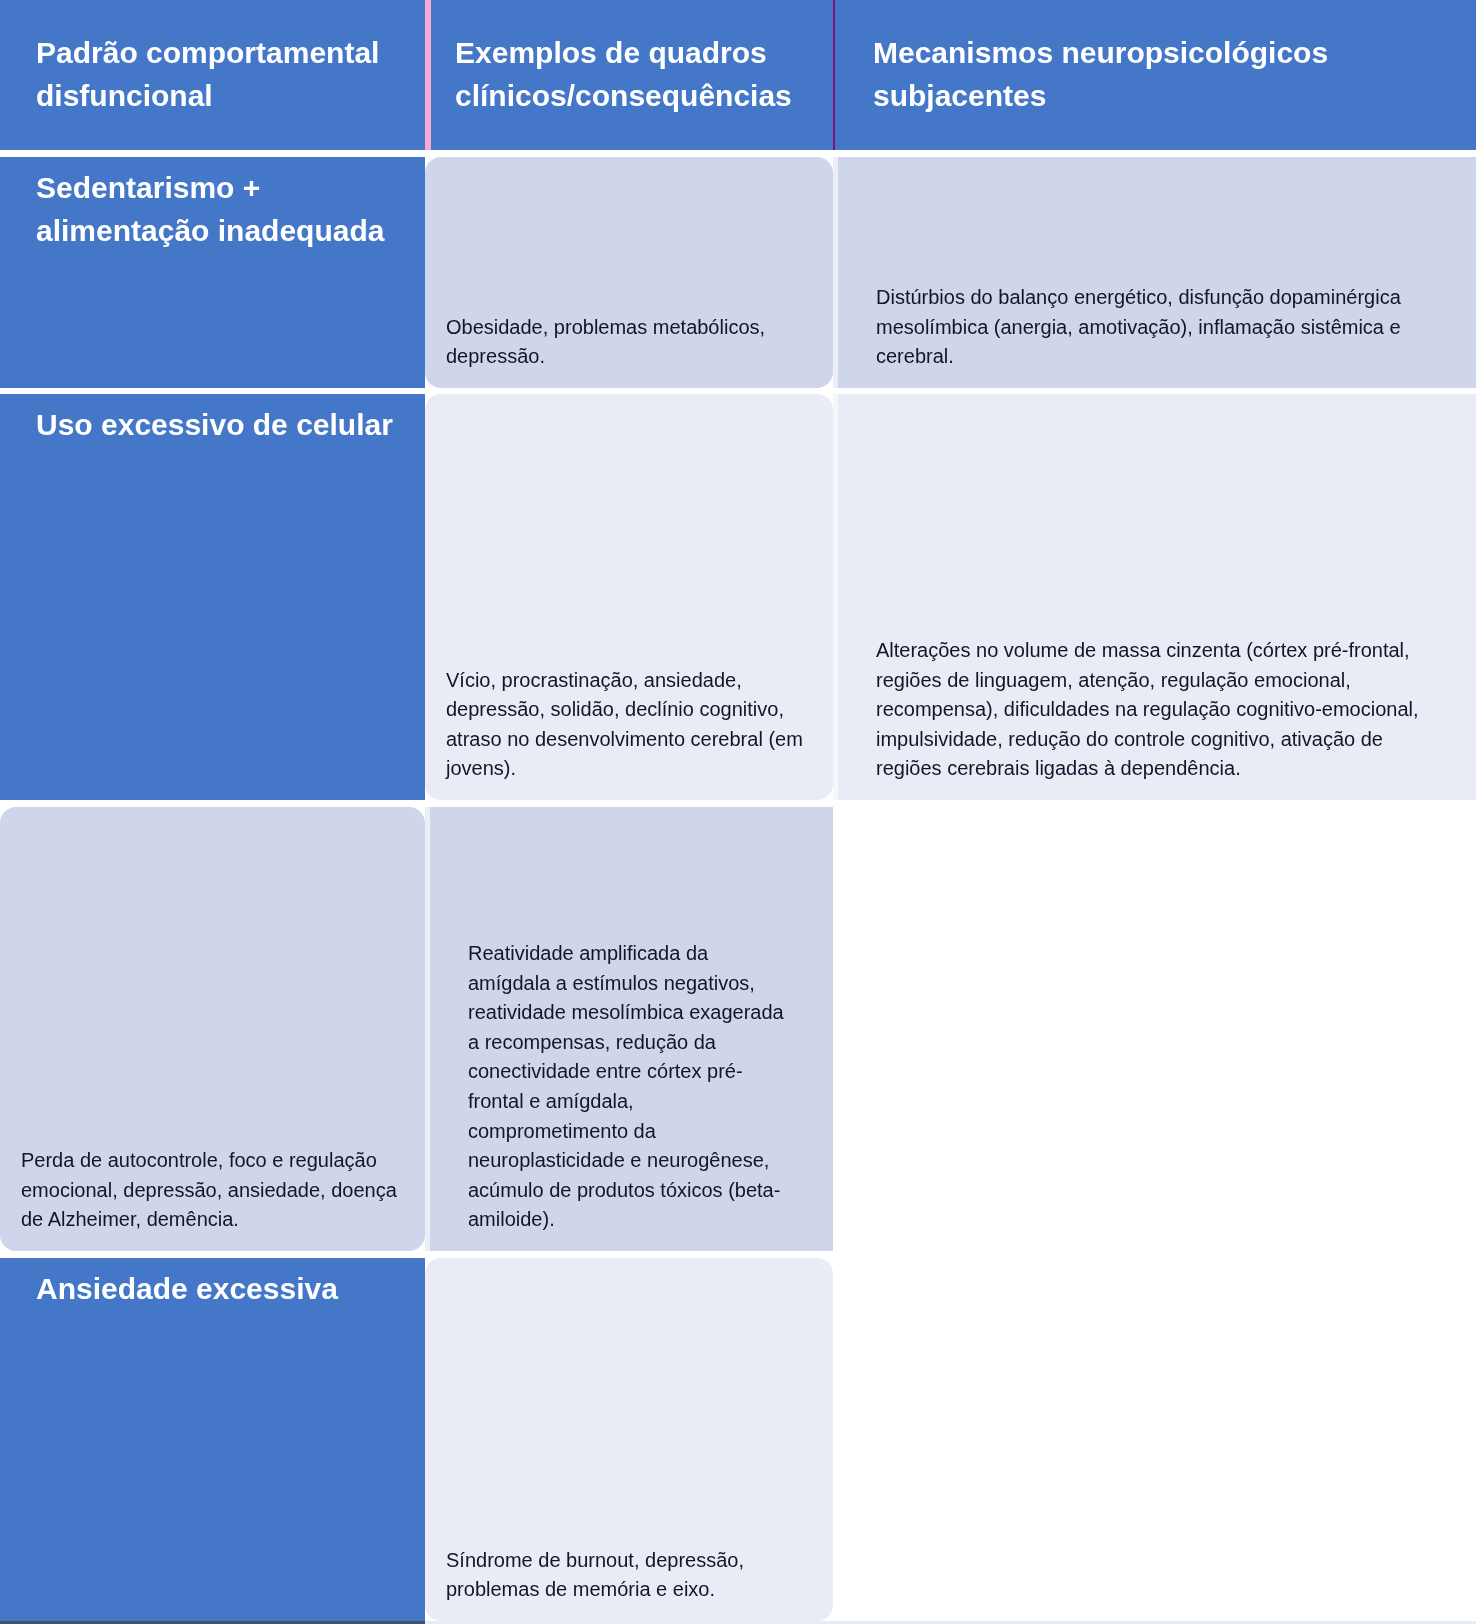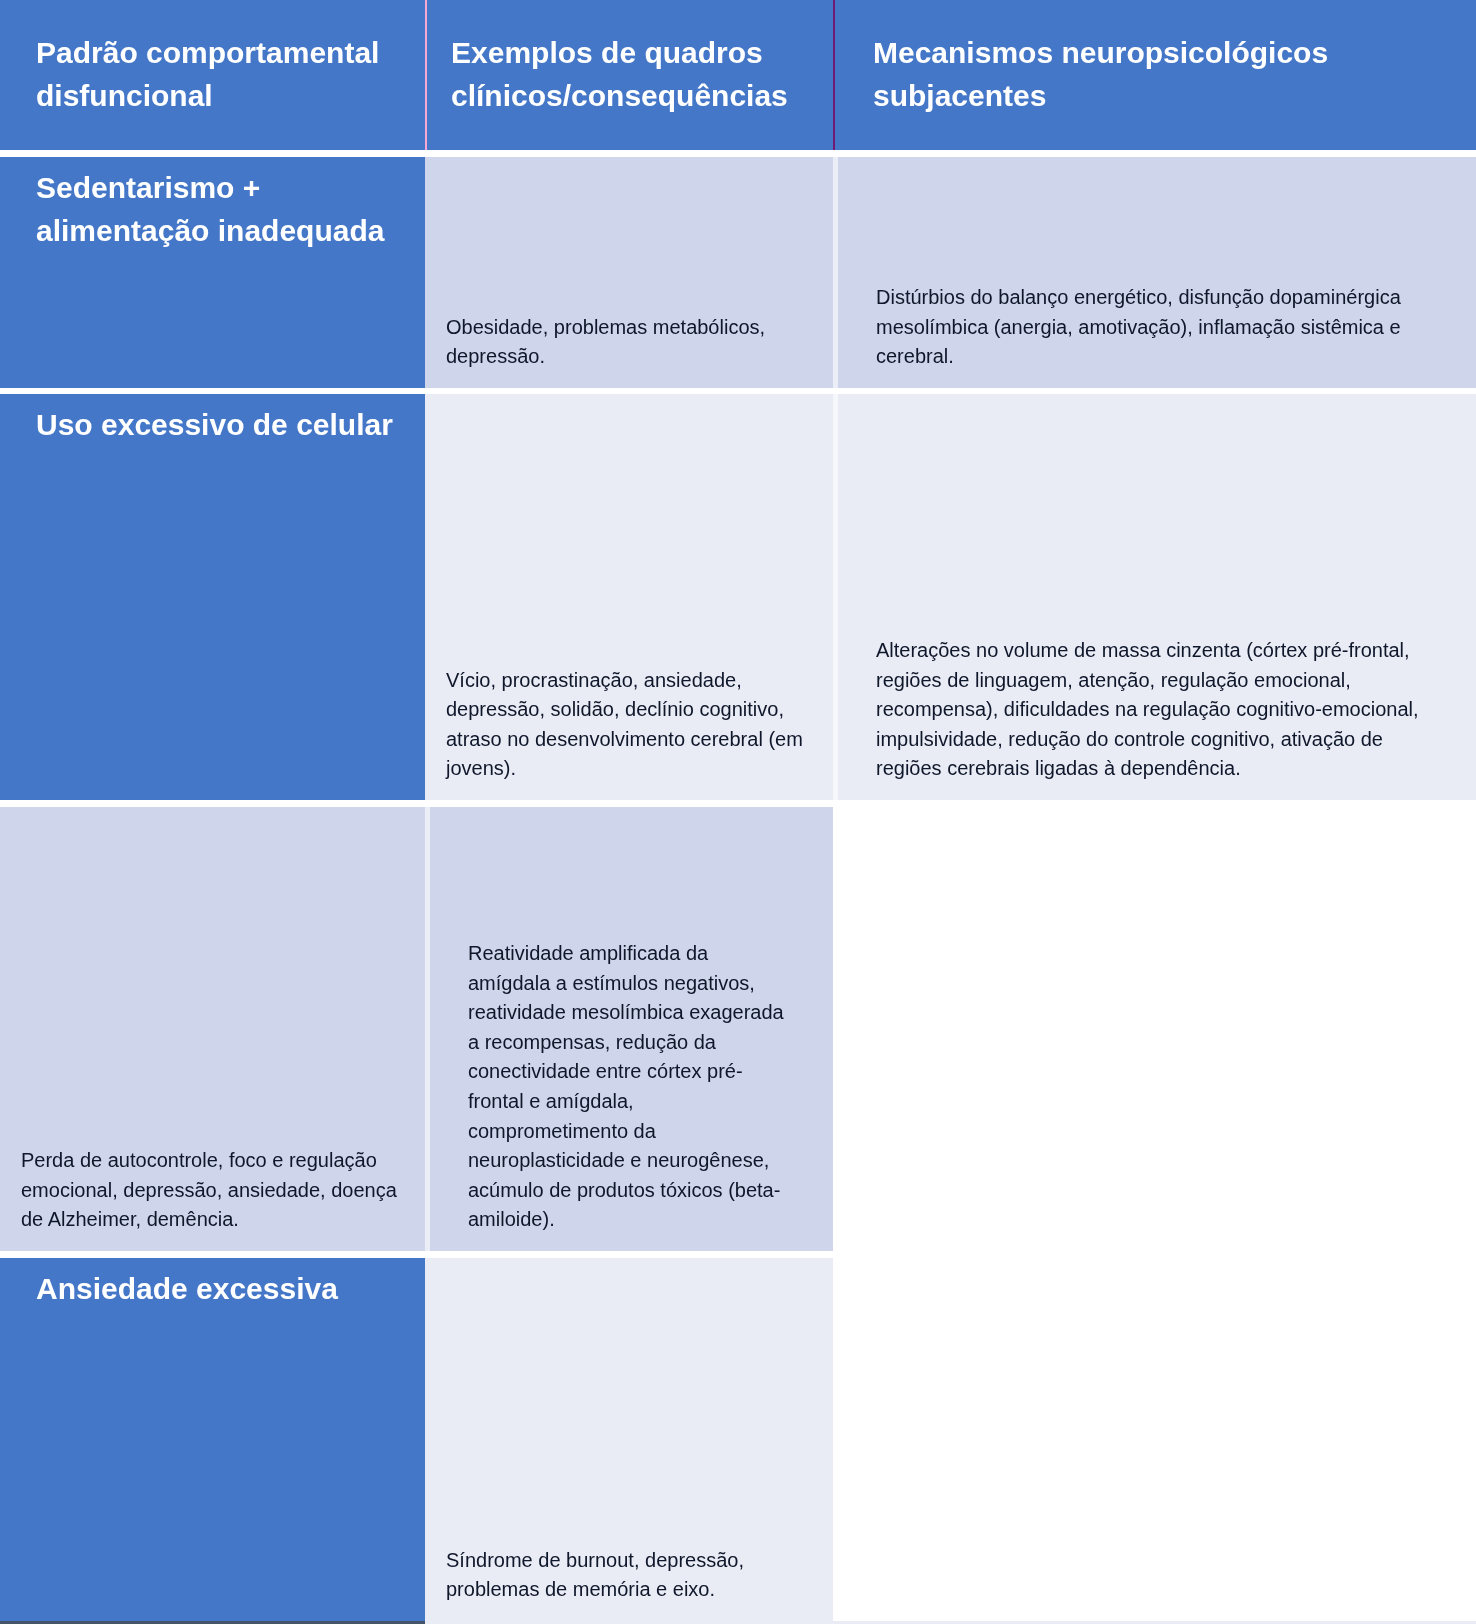--- a/index.html
+++ b/index.html
@@ -33,21 +33,21 @@
     background: #4477c8;
     color: #ffffff;
     font-weight: bold;
     font-size: 30px;
     line-height: 1.42;
     display: flex;
     align-items: center;
     box-sizing: border-box;
   }
   .hcell.c1 { padding: 8px 30px 8px 36px; }
-  .hcell.c2 { padding: 8px 18px 8px 24px; border-left: 2px solid #f9a8d4; }
+  .hcell.c2 { padding: 8px 18px 8px 24px; border-left: 6px solid #f9a8d4; }
   .hcell.c3 { padding: 8px 40px 8px 38px; border-left: 2px solid #701a75; }
 
   
   .brow .label {
     background: #4477c8;
     color: #ffffff;
     font-weight: bold;
     font-size: 30px;
     line-height: 1.42;
     display: flex;
@@ -55,21 +55,21 @@
     padding: 10px 30px 10px 36px;
   }
   .brow .cell {
     color: #0f172a;
     font-size: 20px;
     line-height: 1.48;
     display: flex;
     align-items: flex-end;
     box-sizing: border-box;
   }
-  .brow .cell.c2 { padding: 4px 14px 16px 21px; }
+  .brow .cell.c2 { padding: 4px 14px 16px 21px; border-radius: 16px; }
   .brow .cell.c3 {
     padding: 16px 40px 16px 38px;
     border-left: 5px solid rgba(255,255,255,0.6);
   }
   .band-dark  .cell { background: #cfd5ea; }
   .band-light .cell { background: #e9ebf5; }
 
   .r1 { height: 231px; }
   .r2 { height: 406px; }
   .r3 { height: 444px; }

